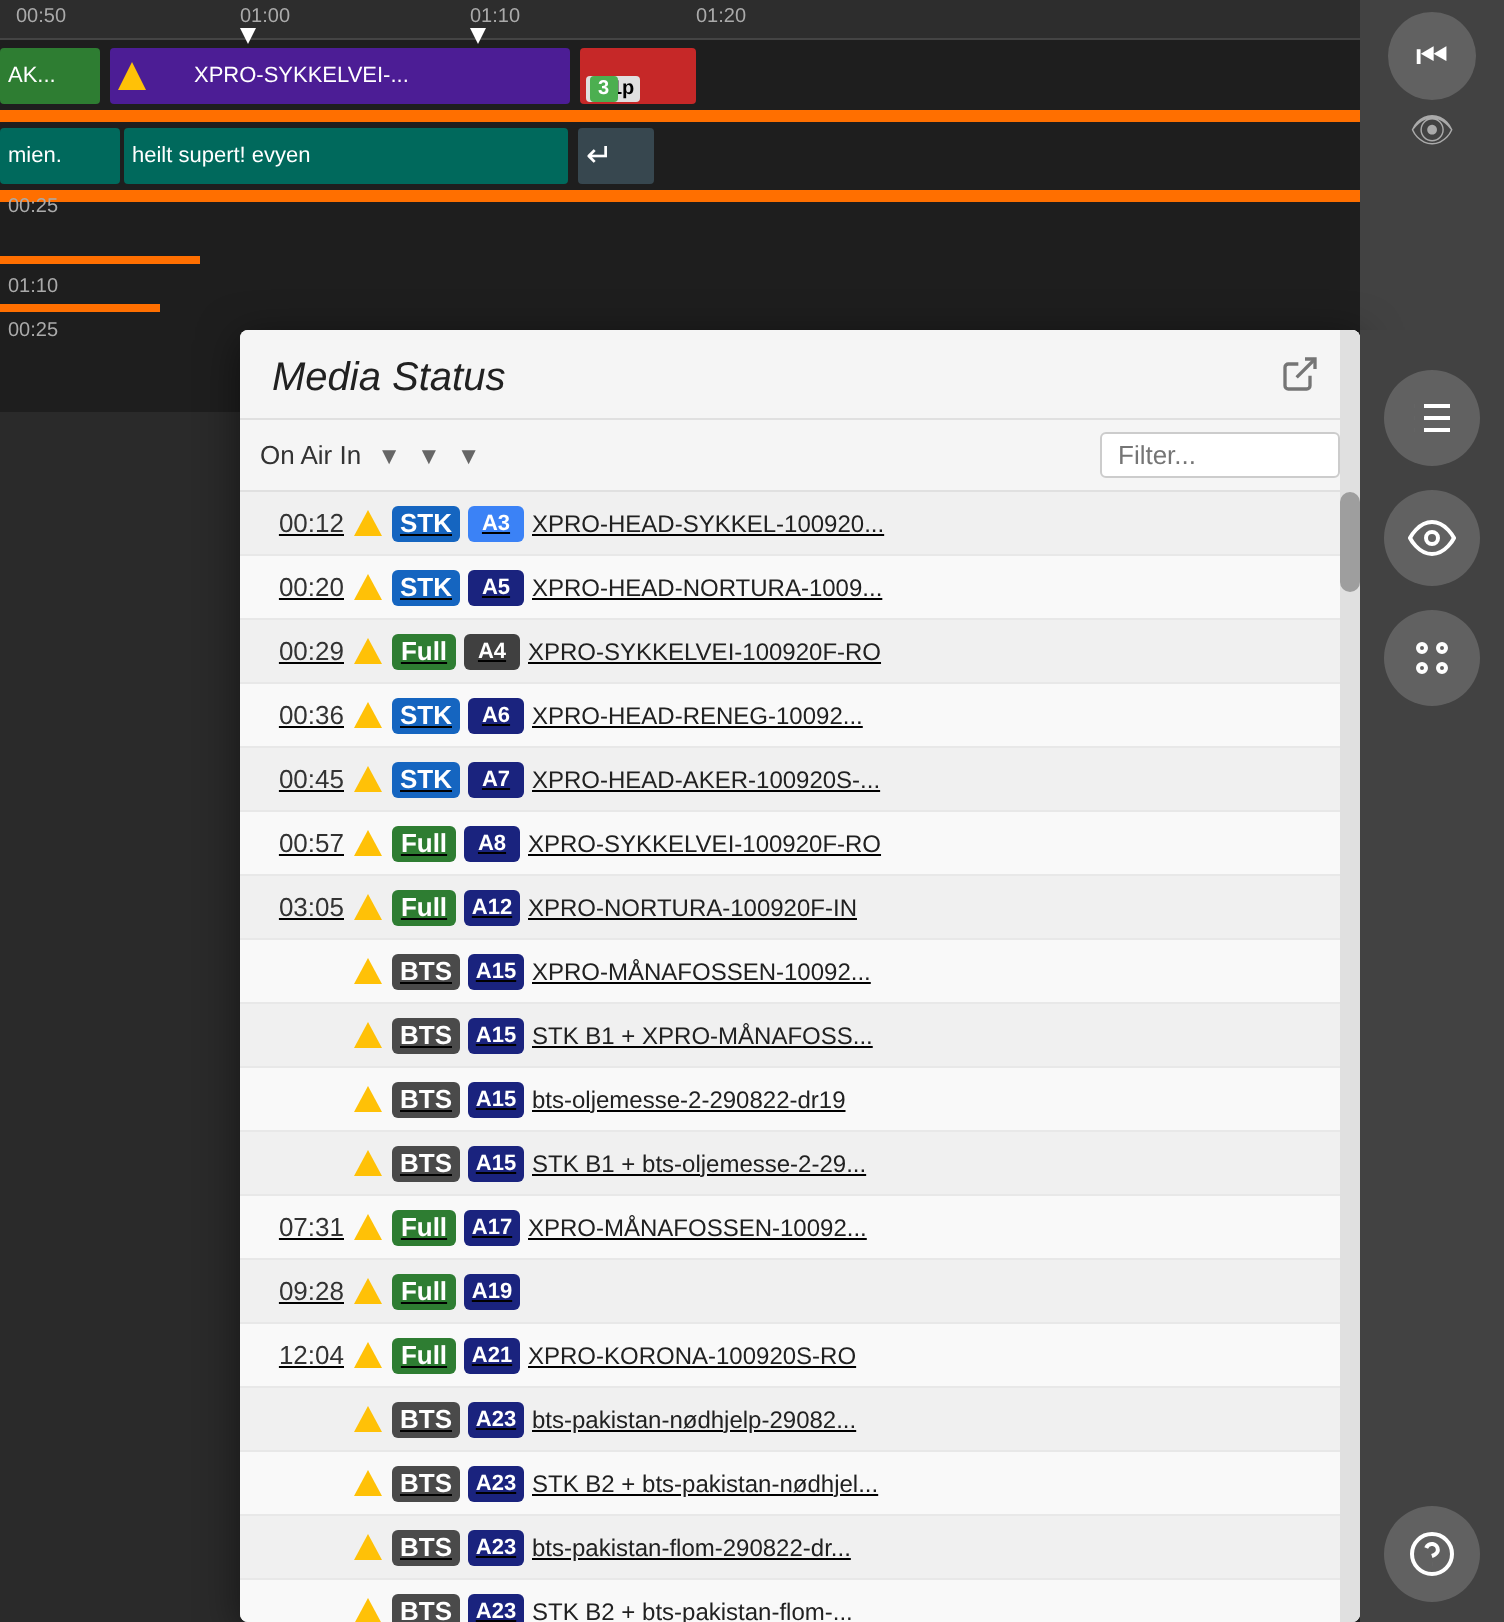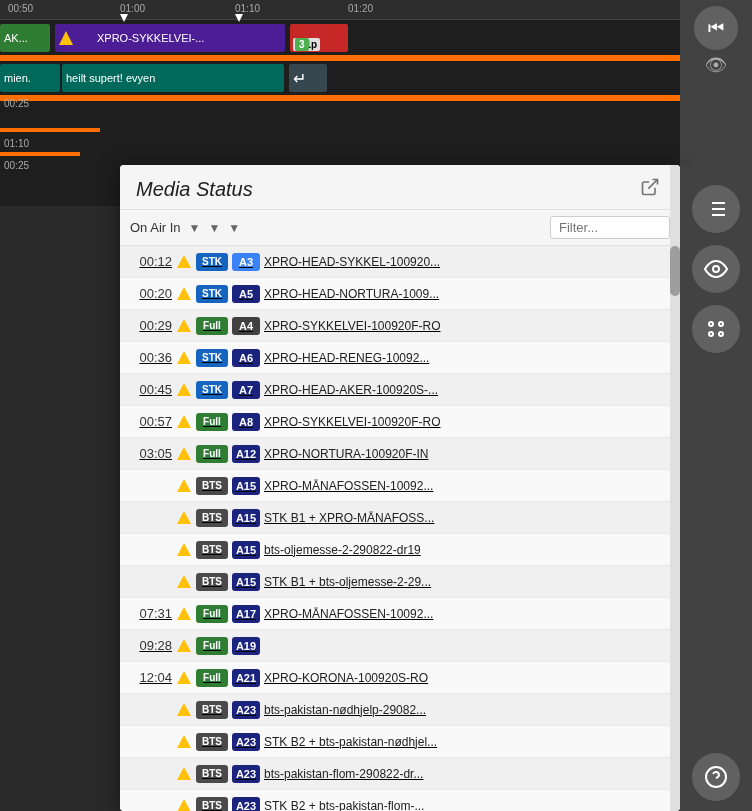--- a/index.html
+++ b/index.html
@@ -255,21 +255,21 @@
       border-bottom: 13px solid #ffc107;
     }
 
     .badge {
       height: 18px;
       min-width: 32px;
       border-radius: 3px;
       display: flex;
       align-items: center;
       justify-content: center;
-      font-size: 10px;
+      font-size: 13px;
       font-weight: bold;
       color: #fff;
       padding: 0 4px;
       flex-shrink: 0;
     }
 
     .badge-stk { background: #1565c0; }
     .badge-full { background: #2e7d32; }
     .badge-bts { background: #4a4a4a; }
 

